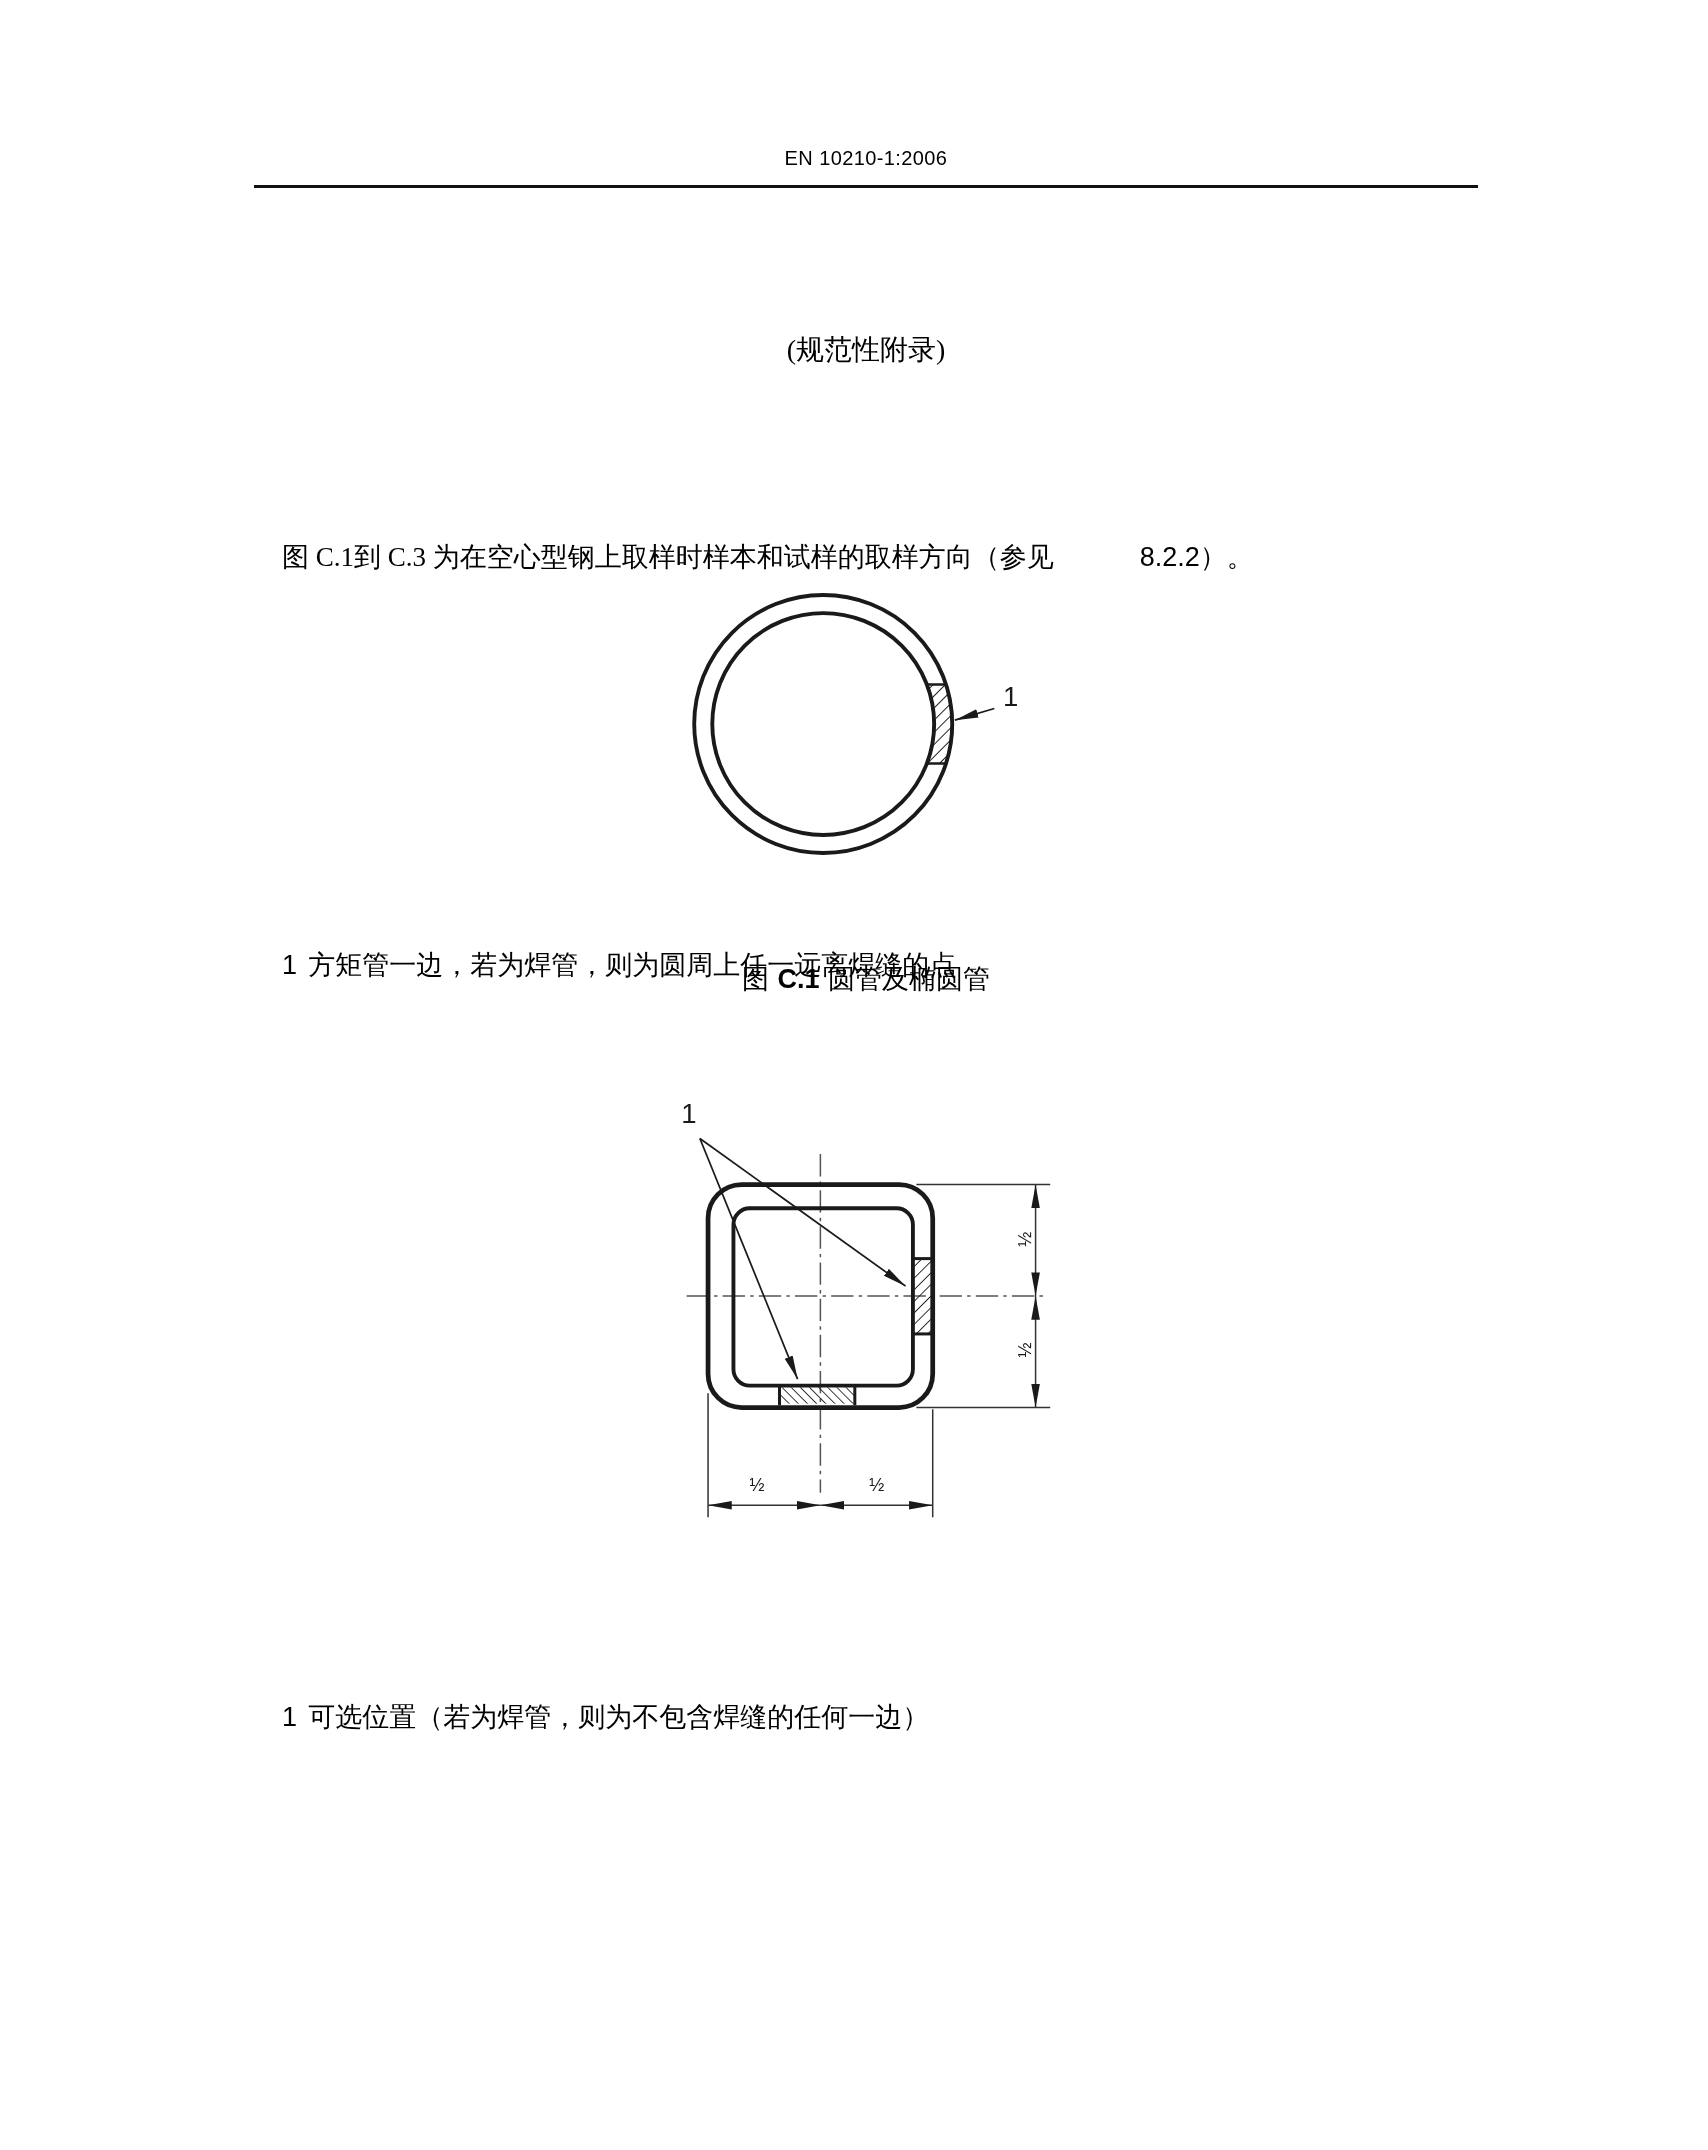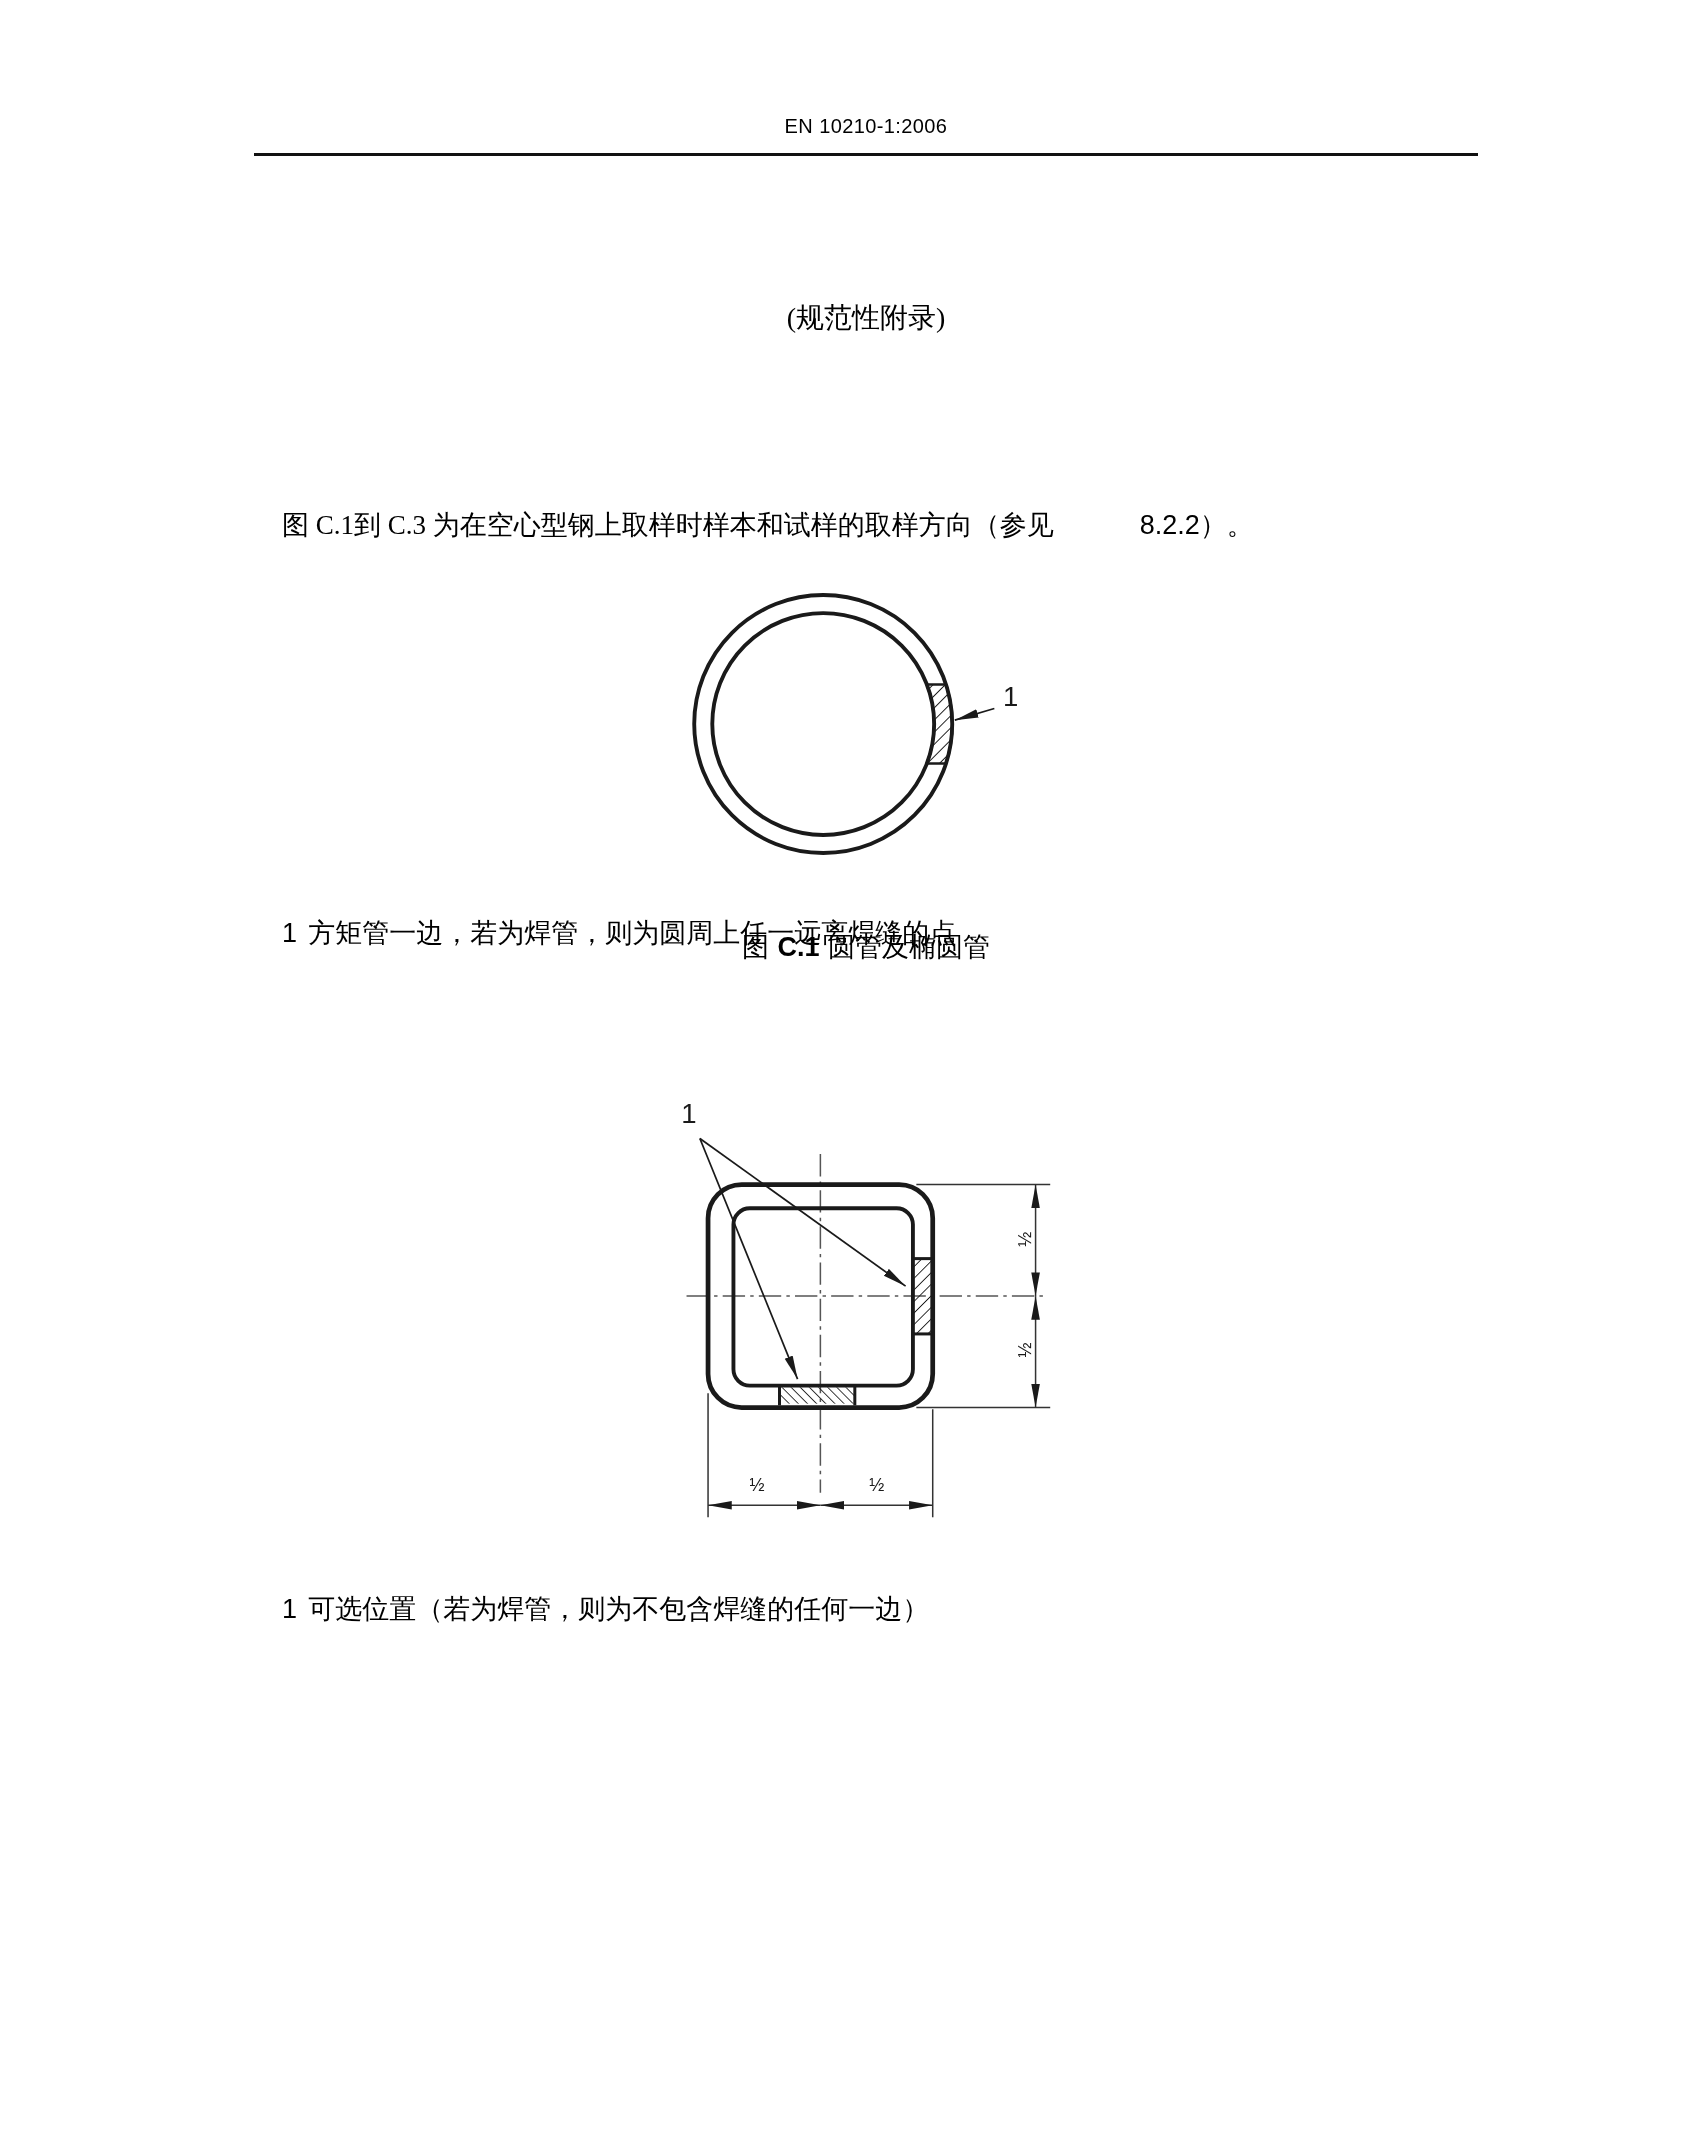--- a/index.html
+++ b/index.html
@@ -5,39 +5,39 @@
   html,body{margin:0;padding:0;background:#888;}
   .page{
     position:relative;
     width:1709px;height:2419px;
     background:#ffffff;
     overflow:hidden;
     font-family:"Liberation Serif","DejaVu Serif",serif;
     color:#000;
   }
   .sans{font-family:"Liberation Sans","DejaVu Sans",sans-serif;}
-  .abs{position:absolute;}
+  .abs{position:absolute;margin-top:32px;}
   .content-center{left:254px;width:1224px;text-align:center;}
   .left-col{left:255px;}
 
   .header-text{top:115px;font-size:20px;letter-spacing:0.4px;}
   .header-rule{top:153px;left:254px;width:1224px;height:3px;background:#111;}
 
   .annex-label{top:225px;font-size:40px;}
   .annex-letter{font-size:38px;font-weight:bold;margin-left:20.6px;}
   .annex-type{top:299px;font-size:28px;}
   .annex-title{top:351px;font-size:40px;letter-spacing:7.7px;}
 
   .intro{top:476px;font-size:27px;white-space:pre;}
   .intro-spacer{display:inline-block;width:86px;}
 
   .fig-note{font-size:27px;white-space:pre;}
   .fig-note .num{font-family:"Liberation Sans","DejaVu Sans",sans-serif;margin-right:11.2px;}
   .note-c1{top:884px;}
-  .note-c2{top:1560px;}
+  .note-c2{top:1636px;}
 
   .fig-caption{font-size:27px;}
   .fig-caption .fig-word{margin-right:8.6px;}
   .fig-caption .fig-num{font-family:"Liberation Sans","DejaVu Sans",sans-serif;font-weight:bold;margin-right:8.6px;}
   .caption-c1{top:929px;}
   .caption-c2{top:1606px;}
 
   svg{position:absolute;overflow:visible;}
   svg text{font-family:"Liberation Sans","DejaVu Sans",sans-serif;fill:#1a1a1a;}
 </style>

